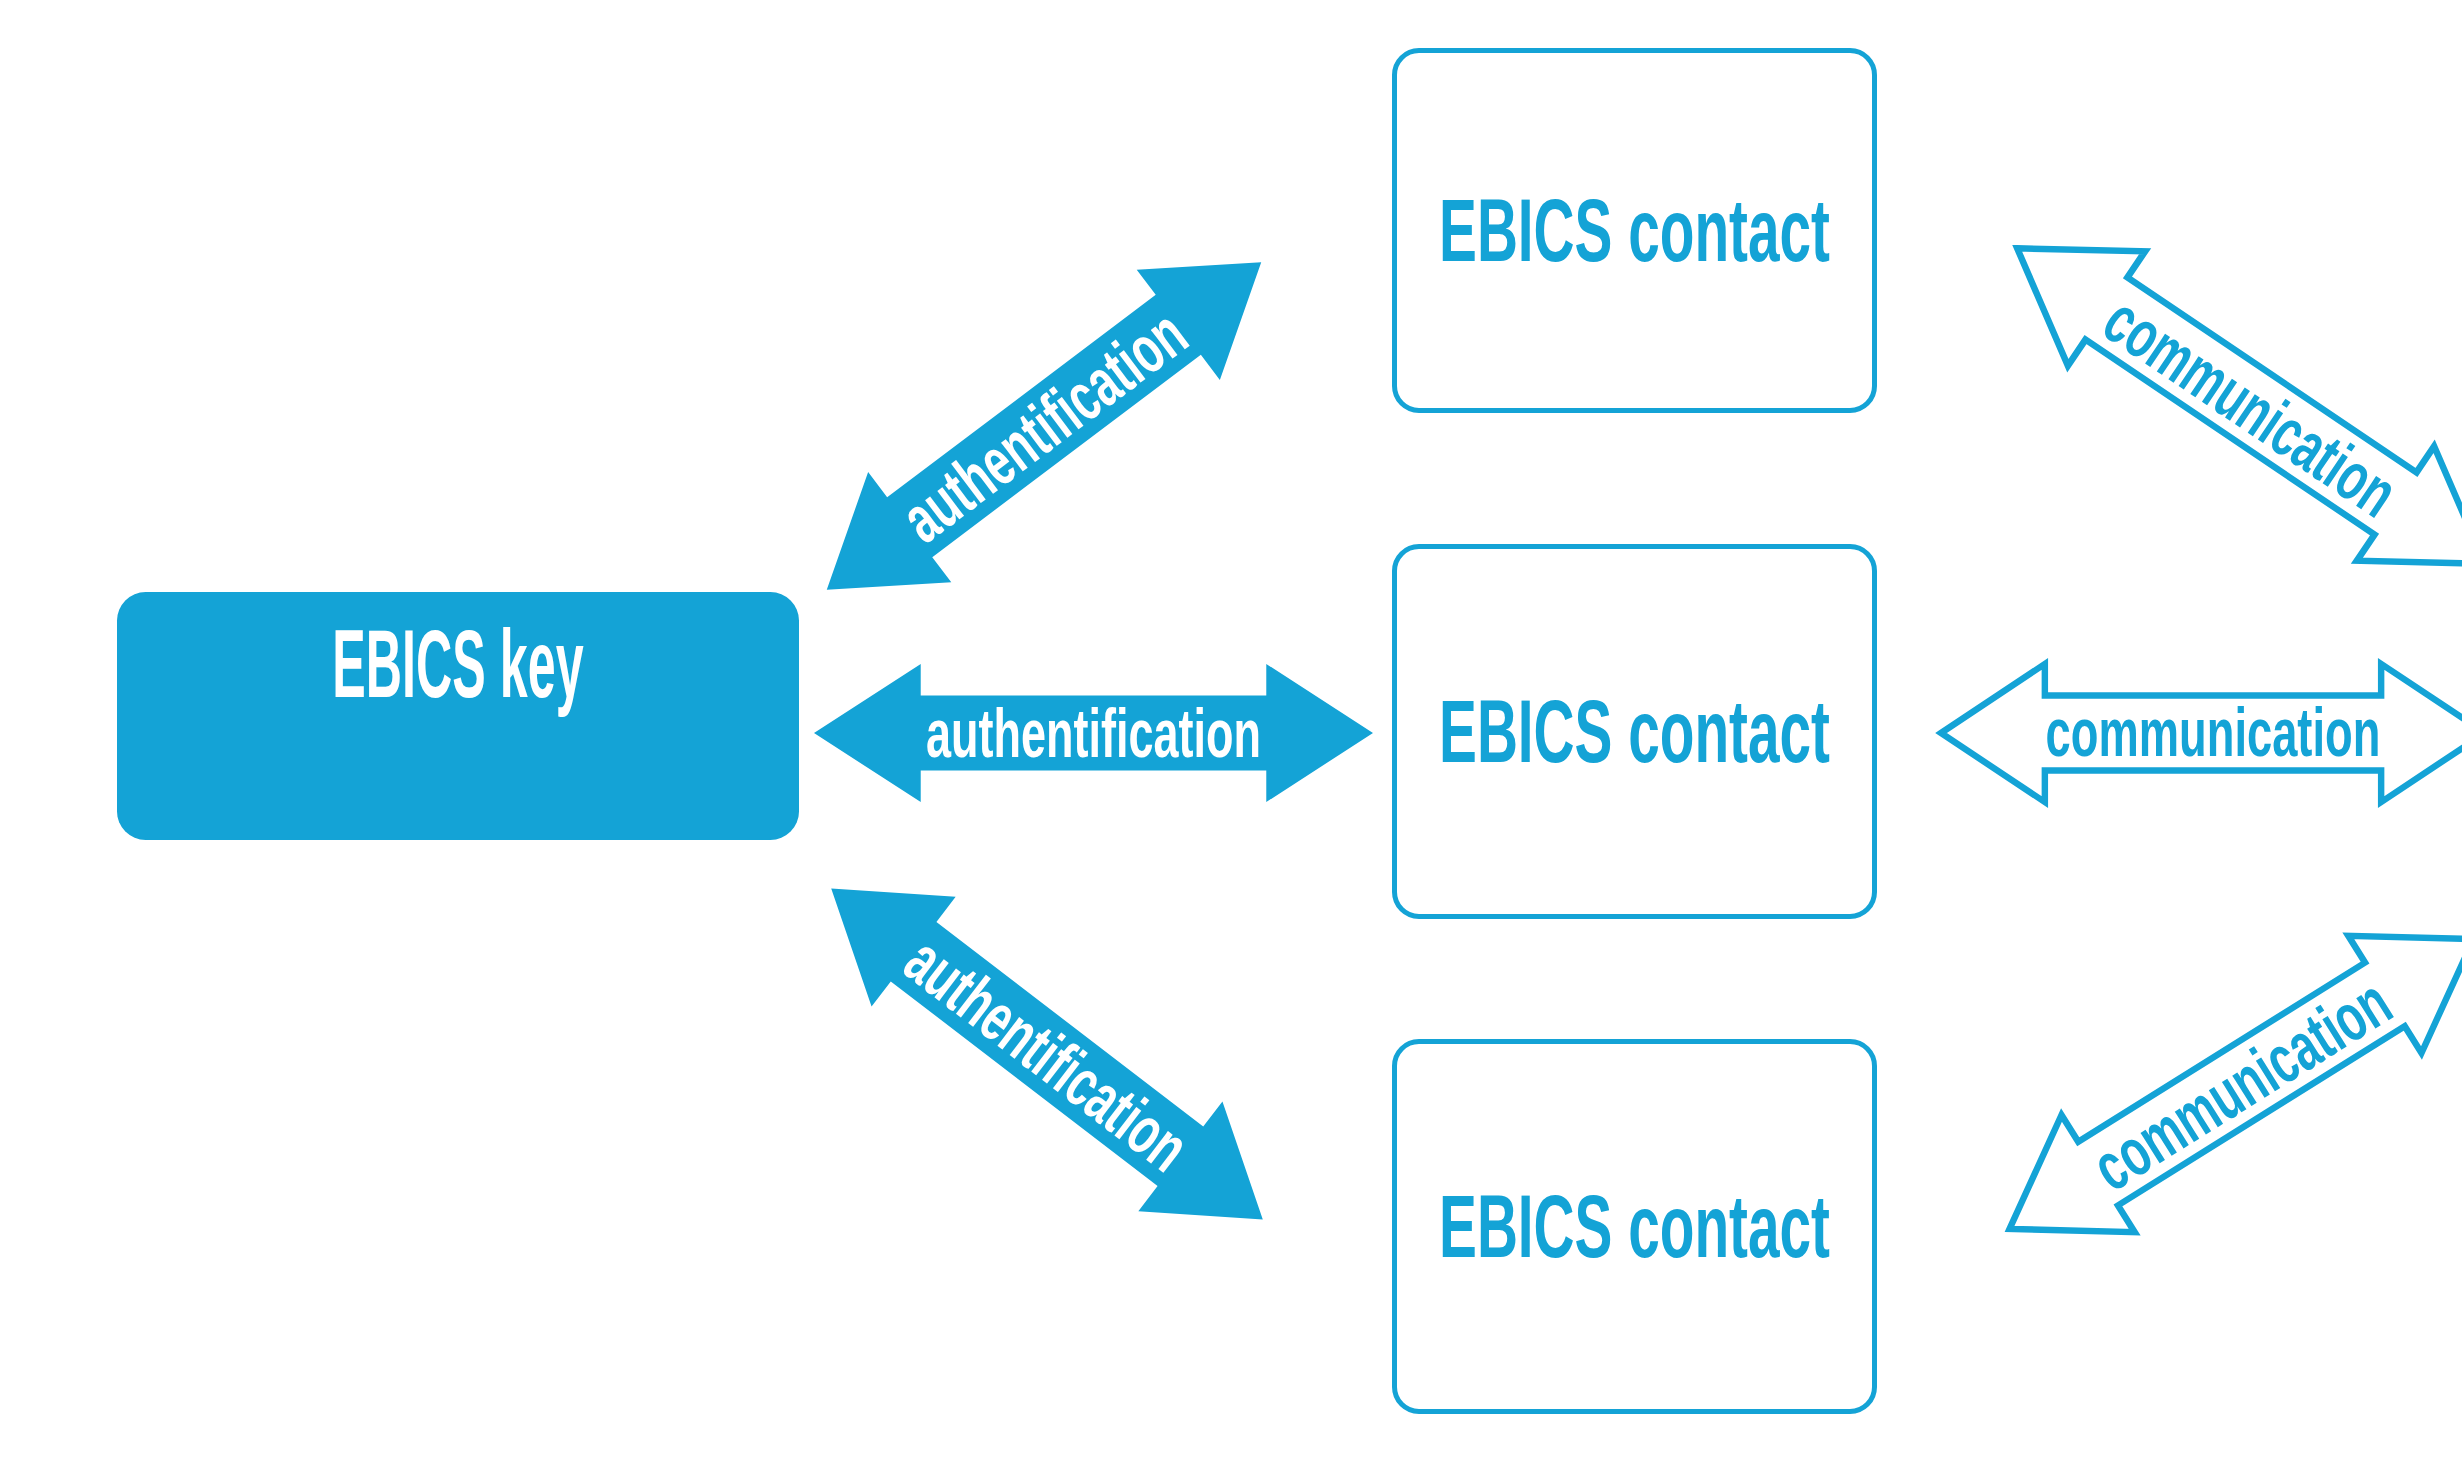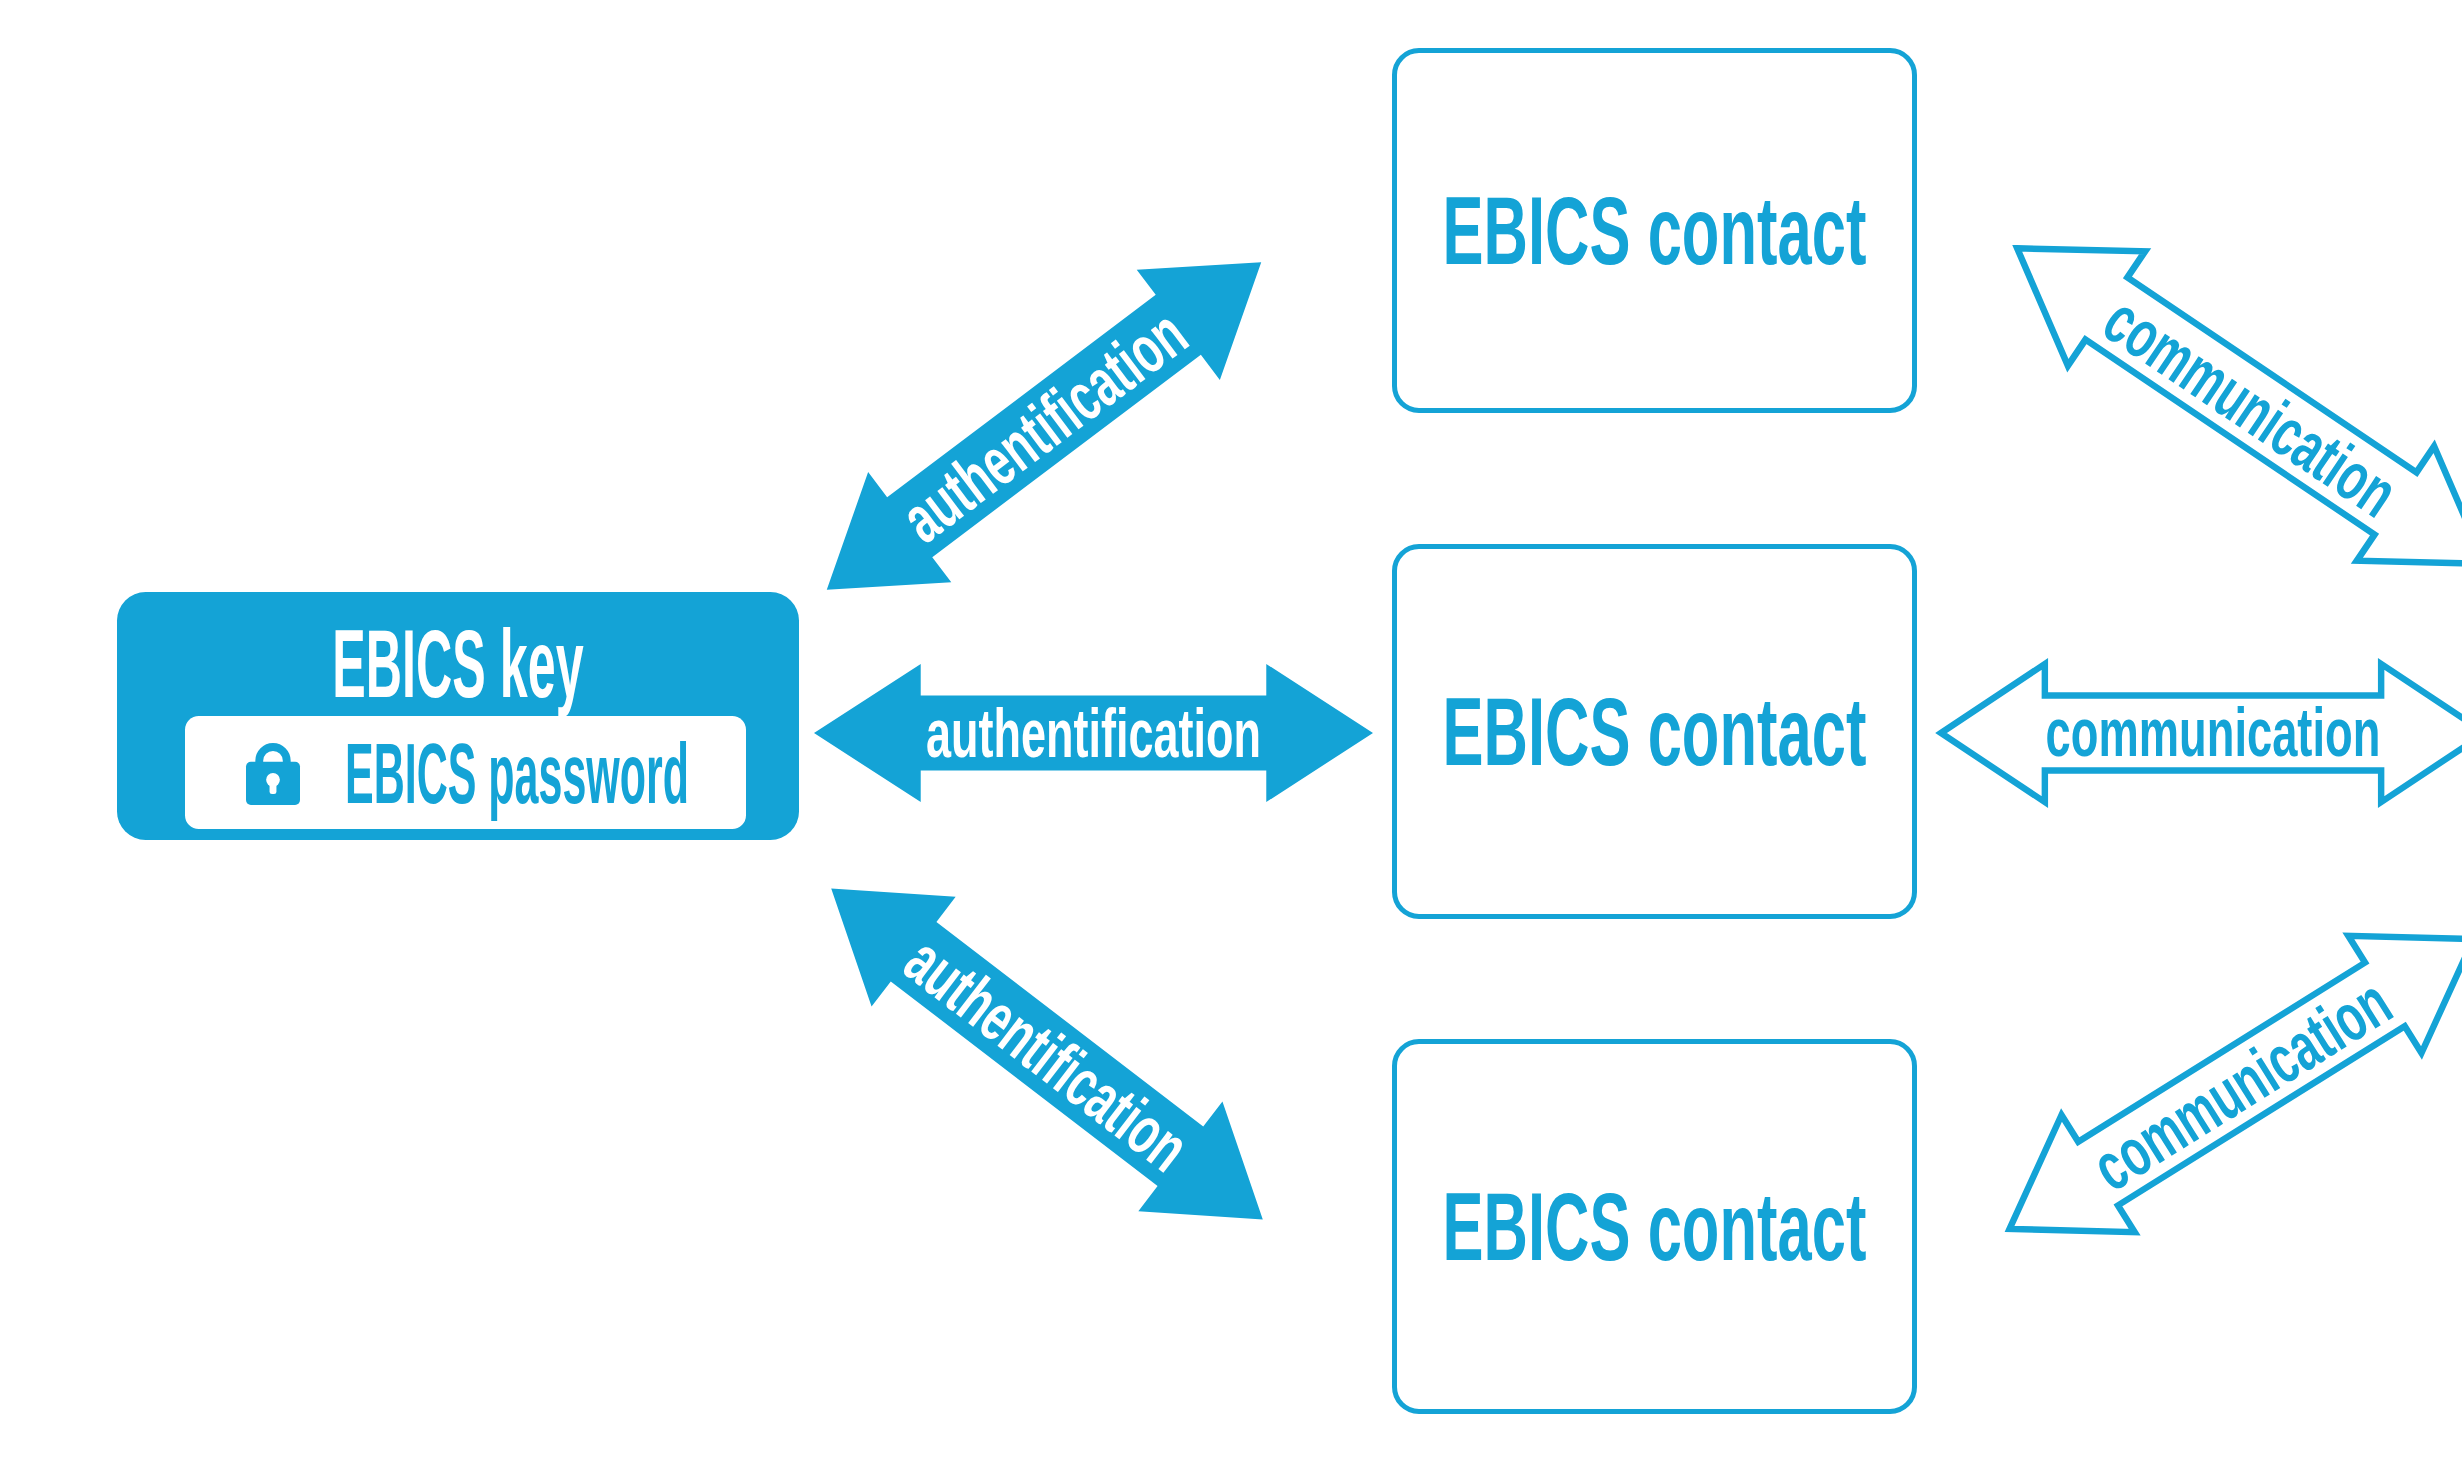--- a/index.html
+++ b/index.html
@@ -29,21 +29,21 @@
   .password-chip{
     position:absolute;left:68px;top:124px;width:561px;height:113px;
     background:#ffffff;border-radius:13.8px;
   }
   .lock-svg{position:absolute;left:61px;top:23.6px;width:54px;height:65px;overflow:visible;}
   .password-label-svg{position:absolute;left:123px;top:0;width:418px;height:113px;overflow:visible;}
   .password-label-svg text{font-size:175px;fill:var(--accent);}
 
   
   .contact-box{
-    position:absolute;left:1392px;width:525px;
+    position:absolute;left:1392px;width:485px;
     background:#ffffff;border:5.4px solid var(--accent);border-radius:27px;
     box-sizing:border-box;
   }
   .contact-top{top:48px;height:365px;}
   .contact-middle{top:544px;height:375px;}
   .contact-bottom{top:1039px;height:375px;}
   .contact-label-svg{position:absolute;left:0;top:0;width:100%;height:100%;overflow:visible;}
   .contact-label-svg text{font-size:195px;fill:var(--accent);}
 
   
@@ -64,31 +64,20 @@
 </style>
 </head>
 <body>
 
 <div class="stage">
 
   <div class="key-box">
     <svg class="key-title-svg" viewBox="0 0 1384 290" width="682" height="143">
       <text x="50%" y="50%" text-anchor="middle" dominant-baseline="central" textLength="510" lengthAdjust="spacingAndGlyphs">EBICS key</text>
     </svg>
-    <div class="password-chip">
-      <svg class="lock-svg" viewBox="0 0 110 132">
-        <path d="M27 66 V42 A28 28 0 0 1 83 42 V66" fill="none" stroke="#14a3d6" stroke-width="16"></path>
-        <rect x="0" y="44" width="110" height="88" rx="10" fill="#14a3d6"></rect>
-        <circle cx="55" cy="81" r="14" fill="#ffffff"></circle>
-        <rect x="48" y="86" width="14" height="24" rx="5" fill="#ffffff"></rect>
-      </svg>
-      <svg class="password-label-svg" viewBox="0 0 849 230" width="418" height="113">
-        <text x="50%" y="50%" text-anchor="middle" dominant-baseline="central" textLength="700" lengthAdjust="spacingAndGlyphs">EBICS password</text>
-      </svg>
-    </div>
   </div>
 
   <div class="contact-box contact-top">
     <svg class="contact-label-svg" viewBox="0 0 1045 720" width="515" height="355">
       <text x="50%" y="50%" text-anchor="middle" dominant-baseline="central" textLength="860" lengthAdjust="spacingAndGlyphs">EBICS contact</text>
     </svg>
   </div>
   <div class="contact-box contact-middle">
     <svg class="contact-label-svg" viewBox="0 0 1045 740" width="515" height="364">
       <text x="50%" y="50%" text-anchor="middle" dominant-baseline="central" textLength="860" lengthAdjust="spacingAndGlyphs">EBICS contact</text>

